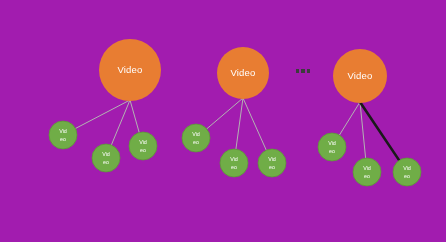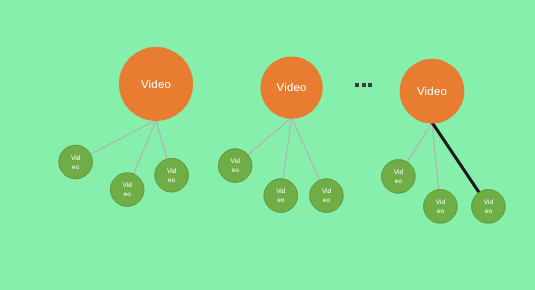--- a/index.html
+++ b/index.html
@@ -7,21 +7,21 @@
     padding: 0;
     background: #ffffff;
   }
   body {
     font-family: "Liberation Sans", sans-serif;
   }
   #canvas {
     position: relative;
     width: 446px;
     height: 242px;
-    background: #86efac;
+    background: #a21caf;
     overflow: hidden;
   }
   #graph-svg {
     position: absolute;
     left: 0;
     top: 0;
     width: 446px;
     height: 242px;
     display: block;
   }

